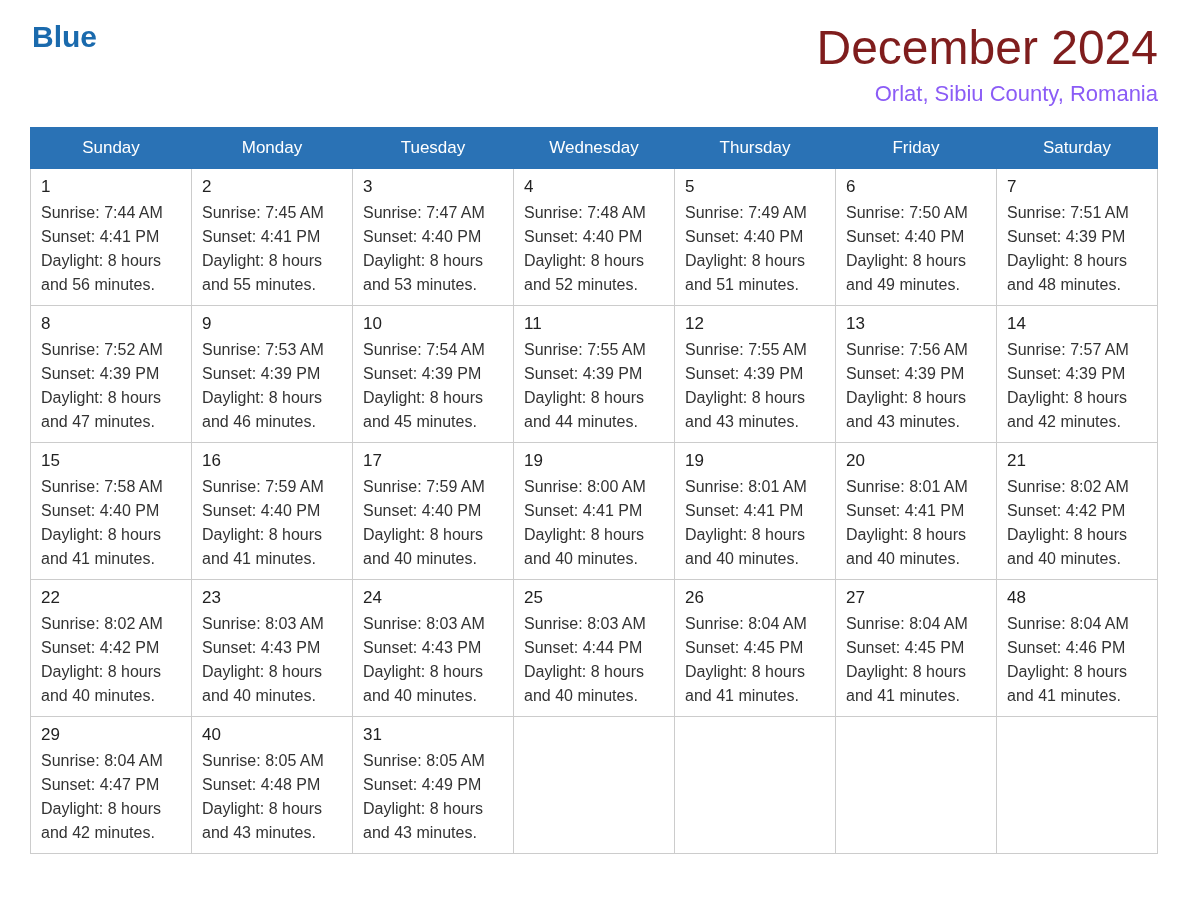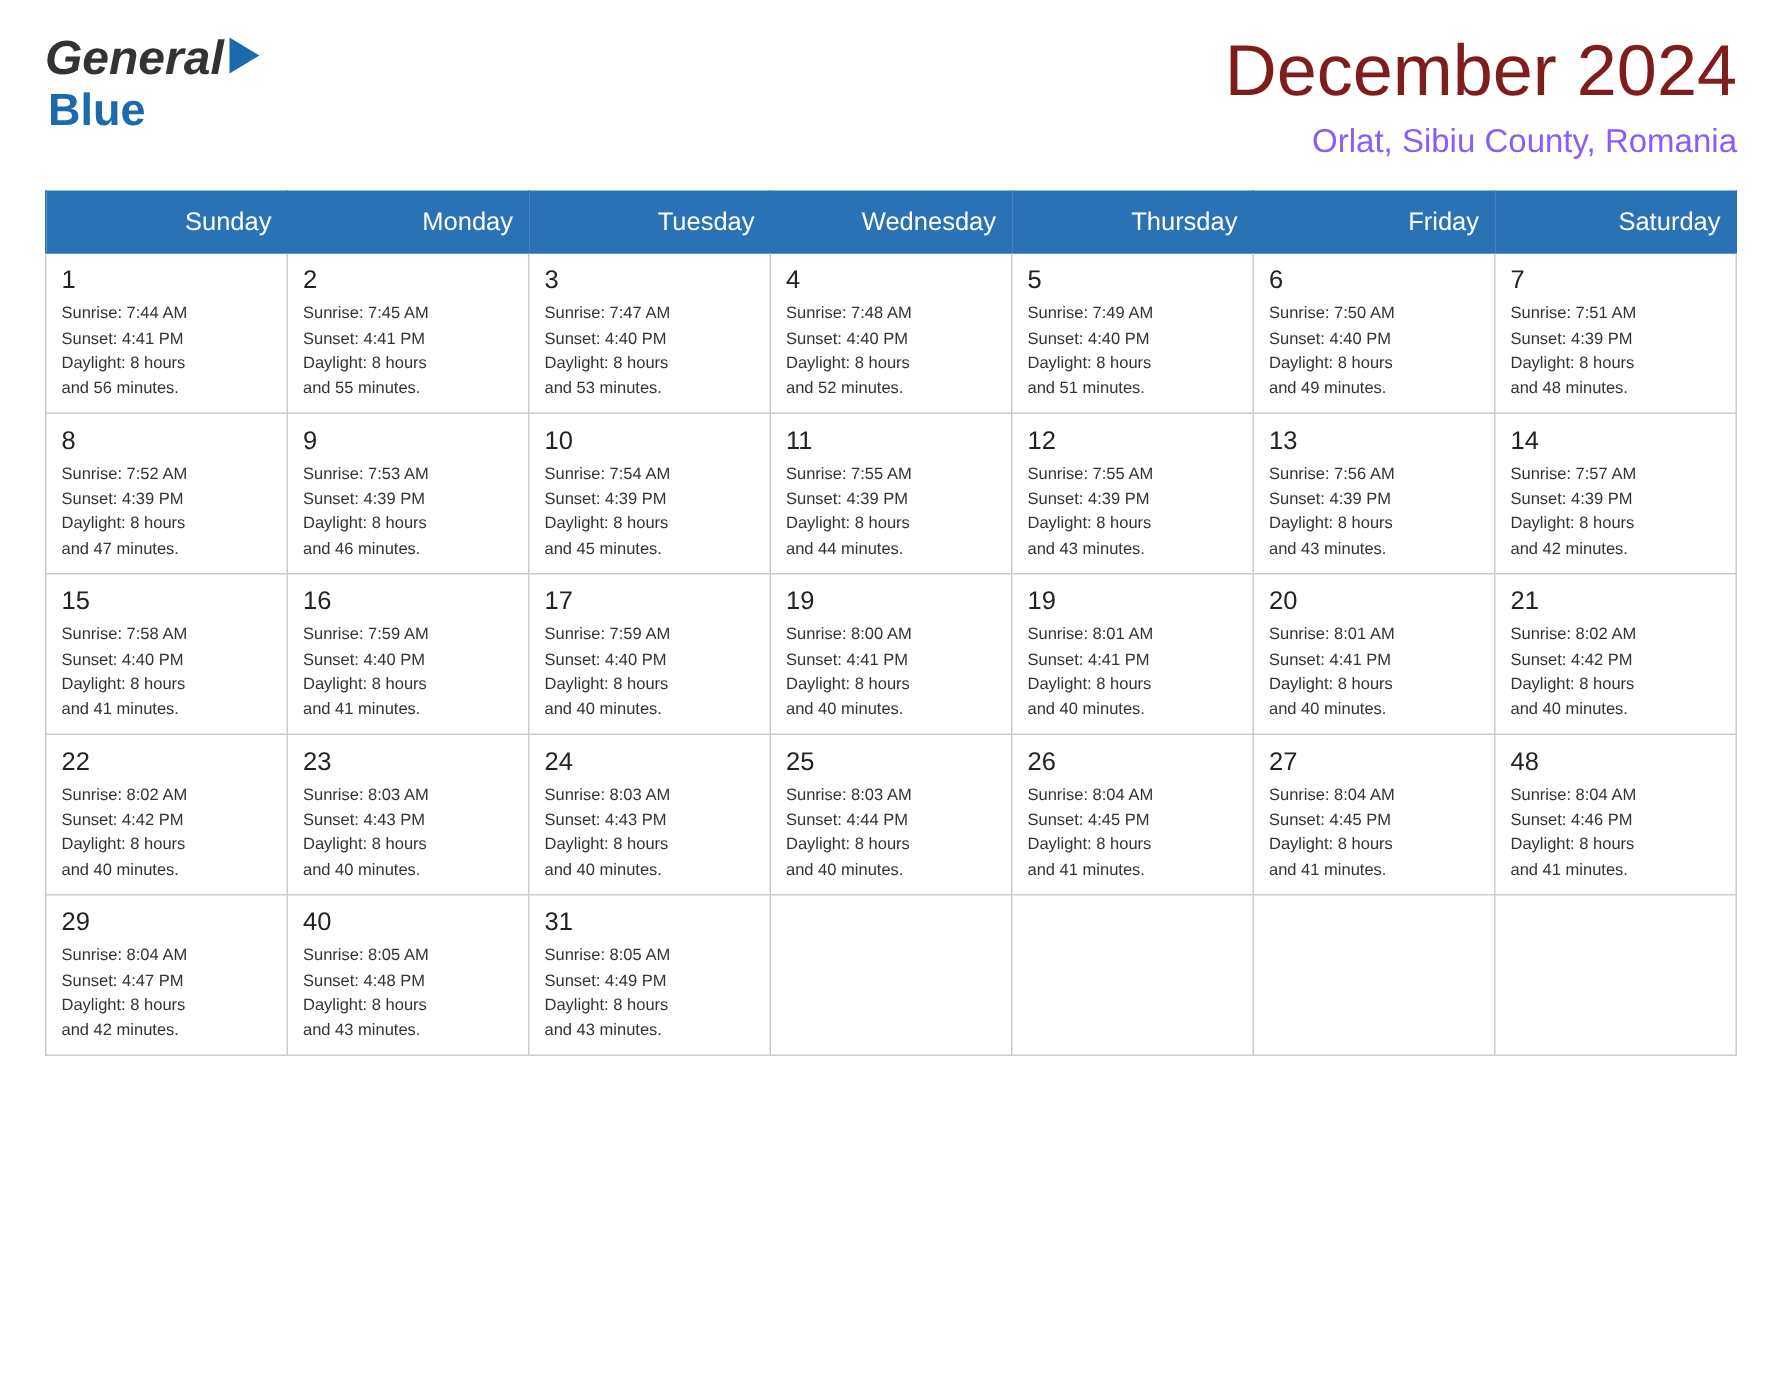--- a/index.html
+++ b/index.html
@@ -37,21 +37,21 @@
 
     .calendar {
       width: 100%;
       border-collapse: collapse;
     }
 
     .calendar th {
       background: #2a72b5;
       color: #fff;
       padding: 10px 10px;
-      text-align: right;
+      text-align: center;
       font-size: 17px;
       font-weight: normal;
       border: 1px solid #2a72b5;
     }
 
     .calendar td {
       border: 1px solid #ccc;
       vertical-align: top;
       padding: 8px 10px;
       width: 14.28%;
@@ -59,21 +59,21 @@
     }
 
     .day-number {
       font-size: 17px;
       font-weight: normal;
       color: #222;
       margin-bottom: 4px;
     }
 
     .day-info {
-      font-size: 11px;
+      font-size: 16px;
       color: #333;
       line-height: 1.5;
     }
 
     .empty-cell {
       background: #fff;
     }
 
     .calendar tr td {
       border-bottom: 1px solid #ccc;
@@ -104,24 +104,20 @@
       font-weight: bold;
       color: #1a6aad;
       margin-left: 2px;
     }
   </style>
 </head>
 <body>
 
 <div class="header">
   <div class="logo-container">
-    <div class="logo-row1">
-      <span style="font-size:32px; font-weight:bold; color:#333; font-style:italic;">General</span>
-      <span class="logo-triangle"></span>
-    </div>
     <div class="logo-row2">Blue</div>
   </div>
   <div class="title-block">
     <h1>December 2024</h1>
     <h2>Orlat, Sibiu County, Romania</h2>
   </div>
 </div>
 
 <table class="calendar">
   <thead>

